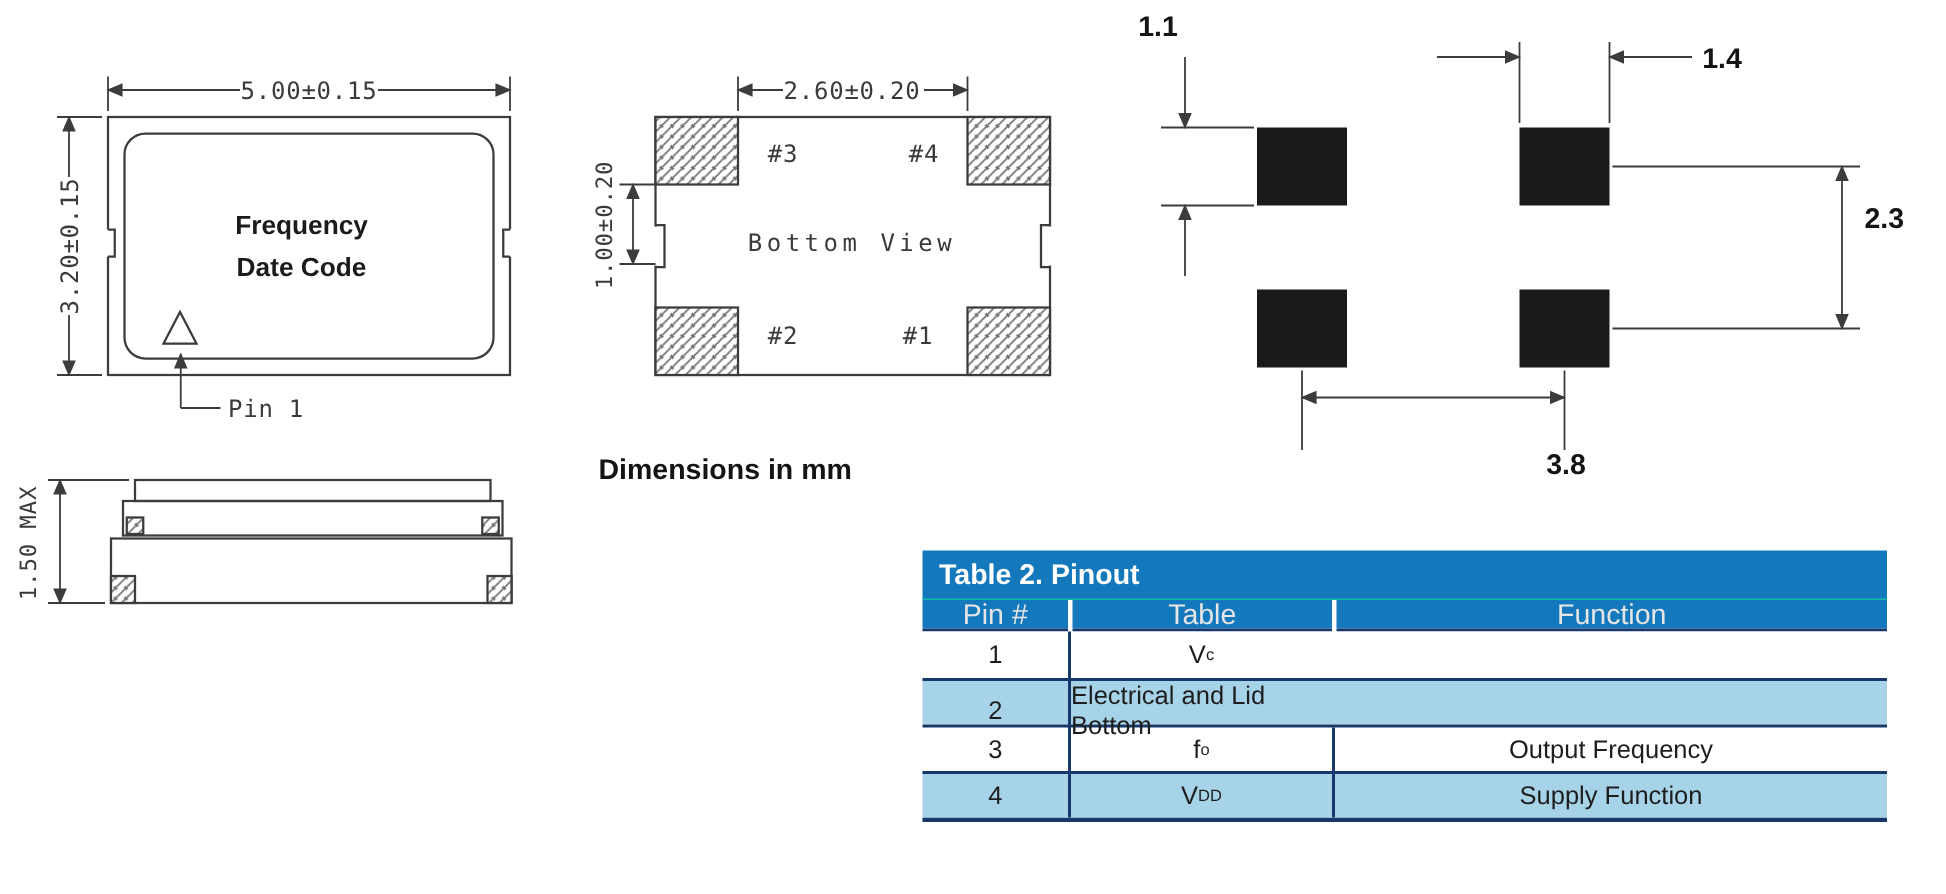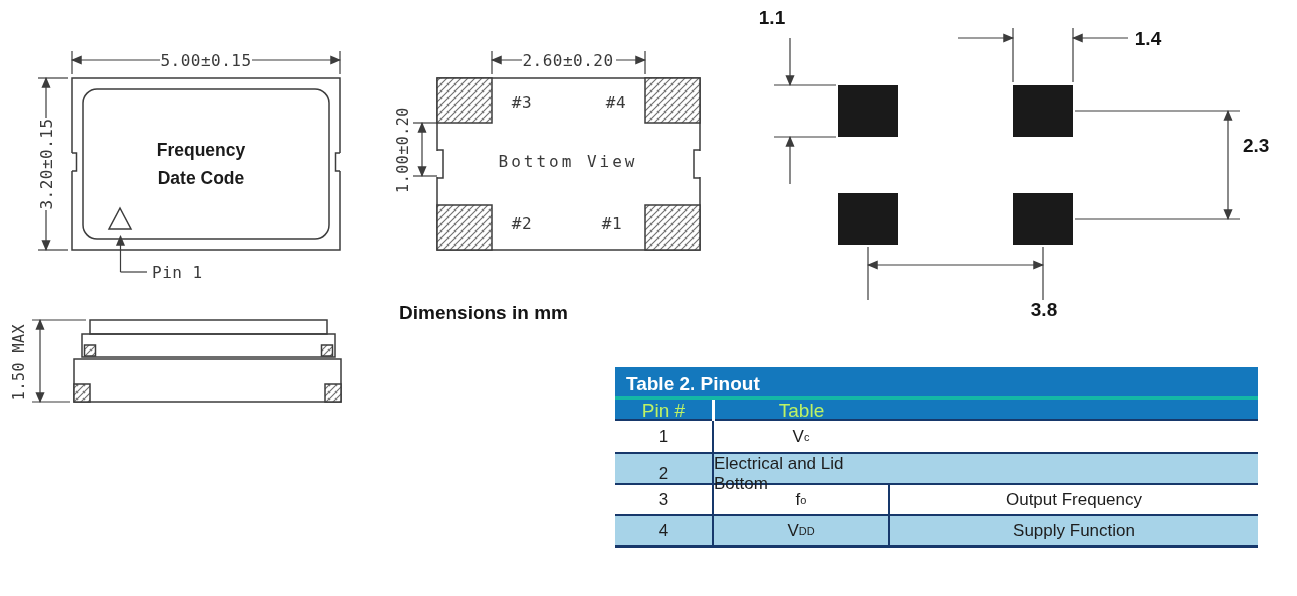--- a/index.html
+++ b/index.html
@@ -13,25 +13,25 @@
   .dim-mono-sm{ font:15px "DejaVu Sans Mono", monospace; fill:#3a3a3a; letter-spacing:0.5px; }
   .bv         { letter-spacing:3px; }
   .dim-sans   { font:600 19px "Liberation Sans", sans-serif; fill:#141414; }
   .label-bold { font:600 17.5px "Liberation Sans", sans-serif; fill:#1b1b1b; }
 
   
   .pinout { position:absolute; left:615px; top:367px; width:643px; }
   .pinout-title {
     height:33px; line-height:33px; background:#1478bd; color:#fff;
     font-size:19px; font-weight:bold; padding-left:11px;
-    border-bottom:4px solid #14b8a6;
+    border-bottom:1px solid #14b8a6;
   }
   .pinout-head {
     display:grid; grid-template-columns:97px 176px 370px;
-    background:#1478bd; color:#bef264; height:19px; font-size:19px;text-align:center;
+    background:#1478bd; color:#e5e5e5; height:19px; font-size:19px;text-align:center;
   }
   .hcell { display:flex; align-items:center; justify-content:center; }
   .hcell + .hcell { border-left:3px solid #ffffff; }
   .pinout-body { border-top:2px solid #17386b; border-bottom:3px solid #17386b; }
   .trow { display:grid; grid-template-columns:97px 176px 370px; height:31px; background:#ffffff; }
   .trow + .trow { border-top:2px solid #17386b; }
   .trow.alt { background:#a7d3e8; }
   .tcell {
     display:flex; align-items:center; justify-content:center;
     font-size:17px; color:#1d1d1d;
@@ -177,20 +177,21 @@
       <text class="dim-sans" x="1243" y="152">2.3</text>
       <text class="dim-sans" x="1044" y="316" text-anchor="middle">3.8</text>
     </g>
   </svg>
 
   <div class="pinout">
     <div class="pinout-title">Table 2. Pinout</div>
     <div class="pinout-head">
       <div class="hcell">Pin #</div>
       <div class="hcell">Table</div>
+      <div class="hcell">Function</div>
     </div>
     <div class="pinout-body">
         <div class="trow">
           <div class="tcell">1</div>
           <div class="tcell">V<sub>c</sub></div>
         </div>
         <div class="trow alt">
           <div class="tcell">2</div>
           <div class="tcell">Electrical and Lid Bottom</div>
         </div>

